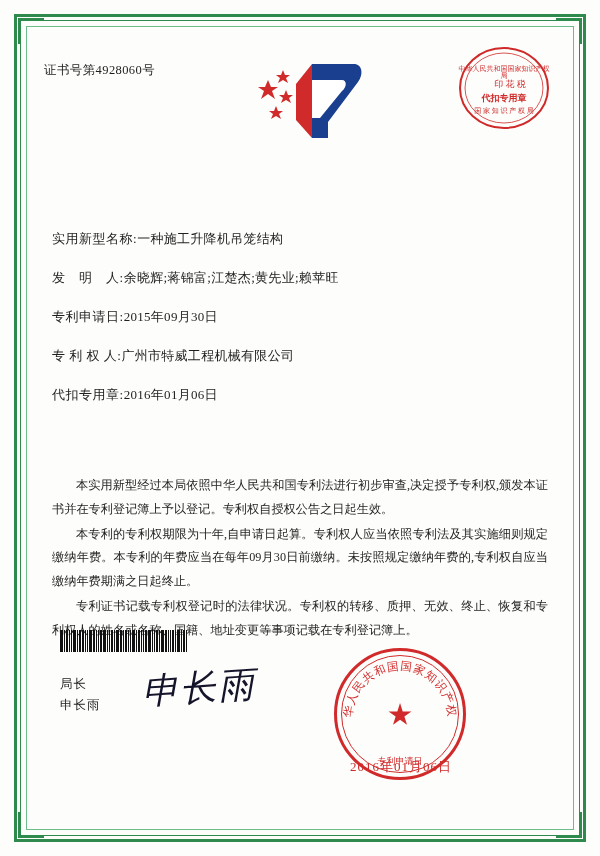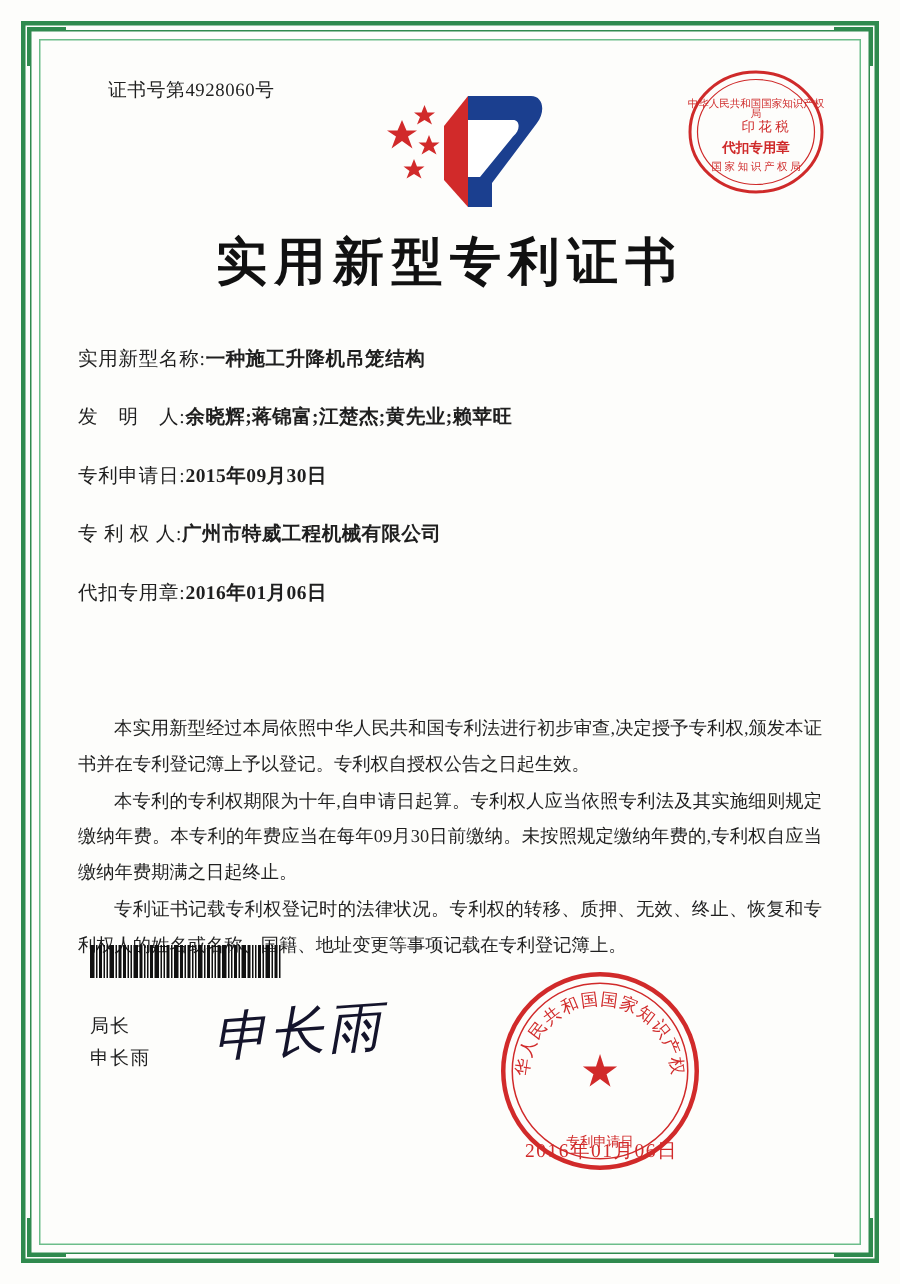--- a/index.html
+++ b/index.html
@@ -61,25 +61,24 @@
     position: absolute;
     left: 34px;
     top: 34px;
     width: 532px;
     height: 788px;
   }
 
   .cert-no {
     position: absolute;
     left: 10px;
-    top: 18px;
+    top: 28px;
     font-size: 12.5px;
     letter-spacing: 0.4px;
     color: #1f1f1f;
-    margin-left: 28px;
   }
 
   
   .emblem {
     position: absolute;
     left: 216px;
     top: 26px;
     width: 120px;
     height: 82px;
   }
@@ -133,21 +132,20 @@
     margin-bottom: 21px;
     white-space: nowrap;
   }
   .field-label {
     display: inline-block;
     letter-spacing: 0.5px;
   }
   .field-value {
     display: inline;
     letter-spacing: 0.3px;
-    font-weight: bold;
   }
 
   
   .paragraphs {
     position: absolute;
     left: 18px;
     top: 440px;
     width: 496px;
     font-size: 12.2px;
     line-height: 1.95;
@@ -305,21 +303,20 @@
         <ellipse cx="46" cy="46" rx="39" ry="35" fill="none" stroke="#cf2a2a" stroke-width="0.8"></ellipse>
       </svg>
       <div class="seal-text">
         <div class="line1">中华人民共和国国家知识产权局</div>
         <div class="line2">印 花 税</div>
         <div class="line3">代扣专用章</div>
         <div class="line4">国 家 知 识 产 权 局</div>
       </div>
     </div>
 
-    <div class="title">实用新型专利证书</div>
 
     <div class="fields">
       <div class="field-row">
         <span class="field-label">实用新型名称:</span><span class="field-value">一种施工升降机吊笼结构</span>
       </div>
       <div class="field-row">
         <span class="field-label">发　明　人:</span><span class="field-value">余晓辉;蒋锦富;江楚杰;黄先业;赖苹旺</span>
       </div>
       <div class="field-row">
         <span class="field-label">专利申请日:</span><span class="field-value">2015年09月30日</span>

